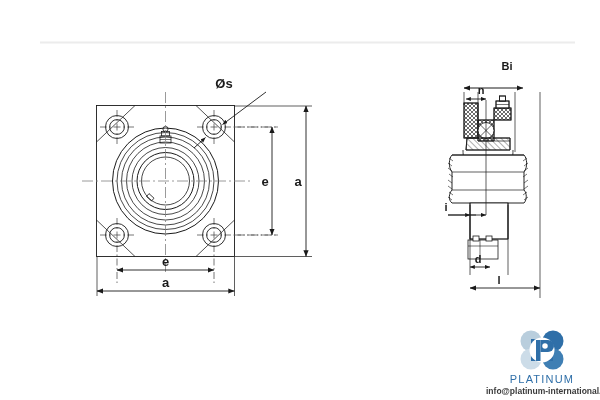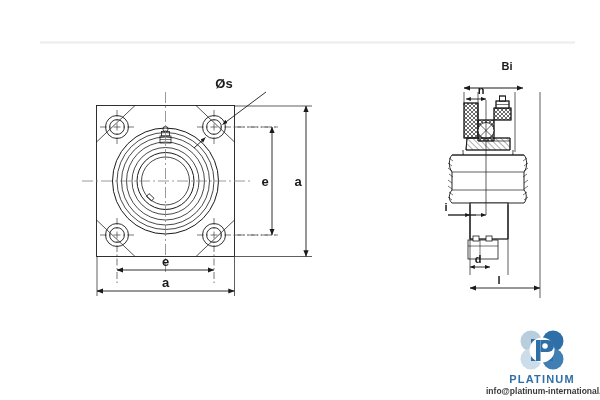--- a/index.html
+++ b/index.html
@@ -49,21 +49,21 @@
   #logo-mark {
     width: 56px;
     height: 46px;
     margin: 0 auto;
     display: block;
   }
   #logo-wordmark {
     display: block;
     margin-top: 1px;
     font-family: "Liberation Sans", sans-serif;
-    font-weight: bold;
+    font-weight: normal;
     font-size: 11px;
     letter-spacing: 1.2px;
     color: #2f6fa8;
   }
   #logo-email {
     display: block;
     margin-top: 1px;
     font-family: "Liberation Sans", sans-serif;
     font-weight: bold;
     font-size: 8.5px;

